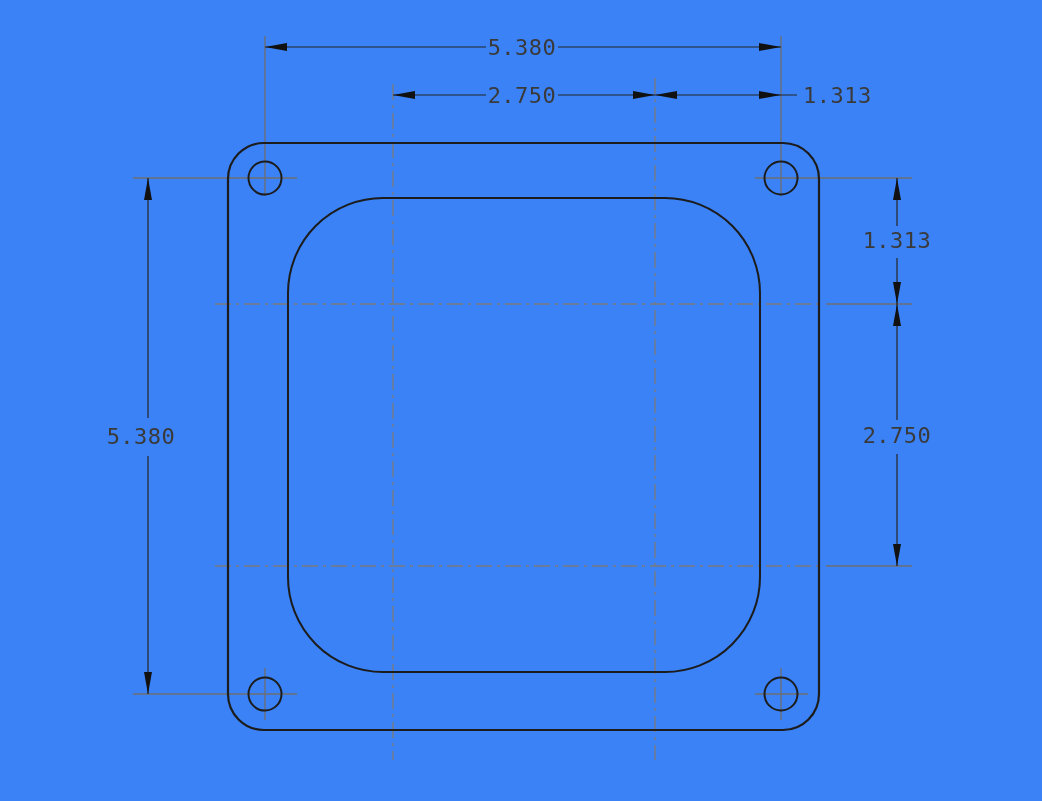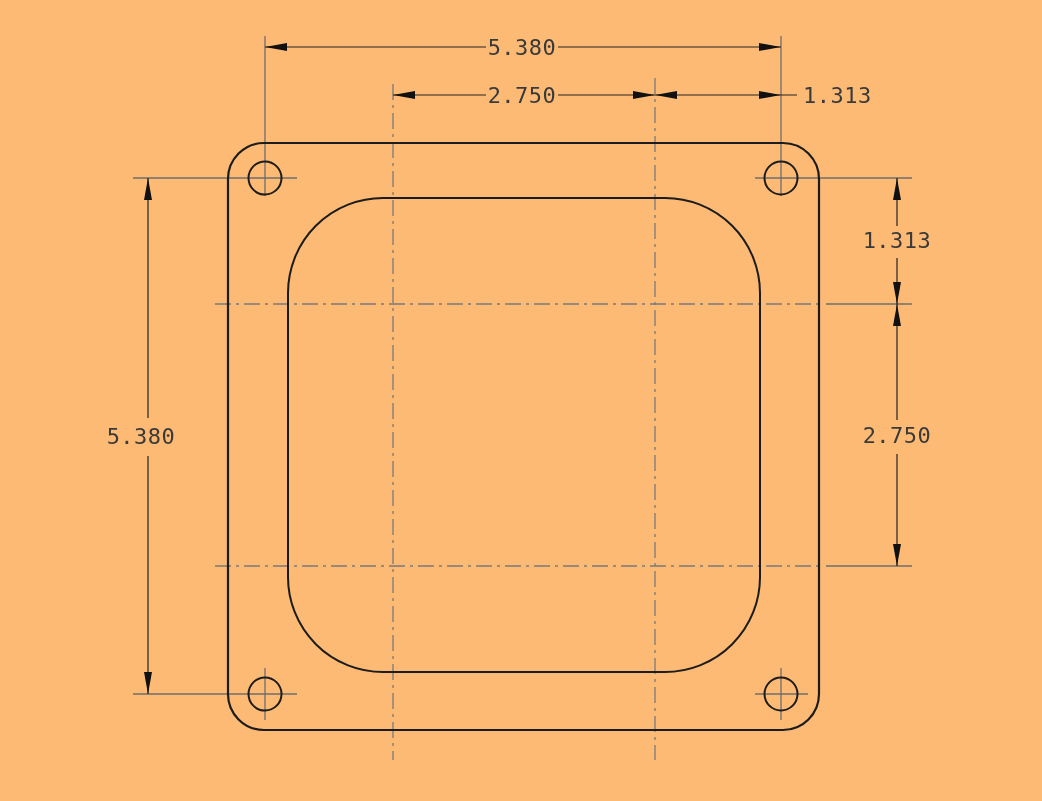--- a/index.html
+++ b/index.html
@@ -4,21 +4,21 @@
 <style>
   html, body {
     margin: 0;
     padding: 0;
     background: #ffffff;
     font-family: "DejaVu Sans Mono", "Liberation Mono", monospace;
   }
   .canvas-wrap {
     width: 1042px;
     height: 801px;
-    background: #fdba74;
+    background: #3b82f6;
     position: relative;
     overflow: hidden;
   }
   svg { display: block; }
 
   
   .obj {
     fill: none;
     stroke: #1c1c1c;
     stroke-width: 2.2px;

